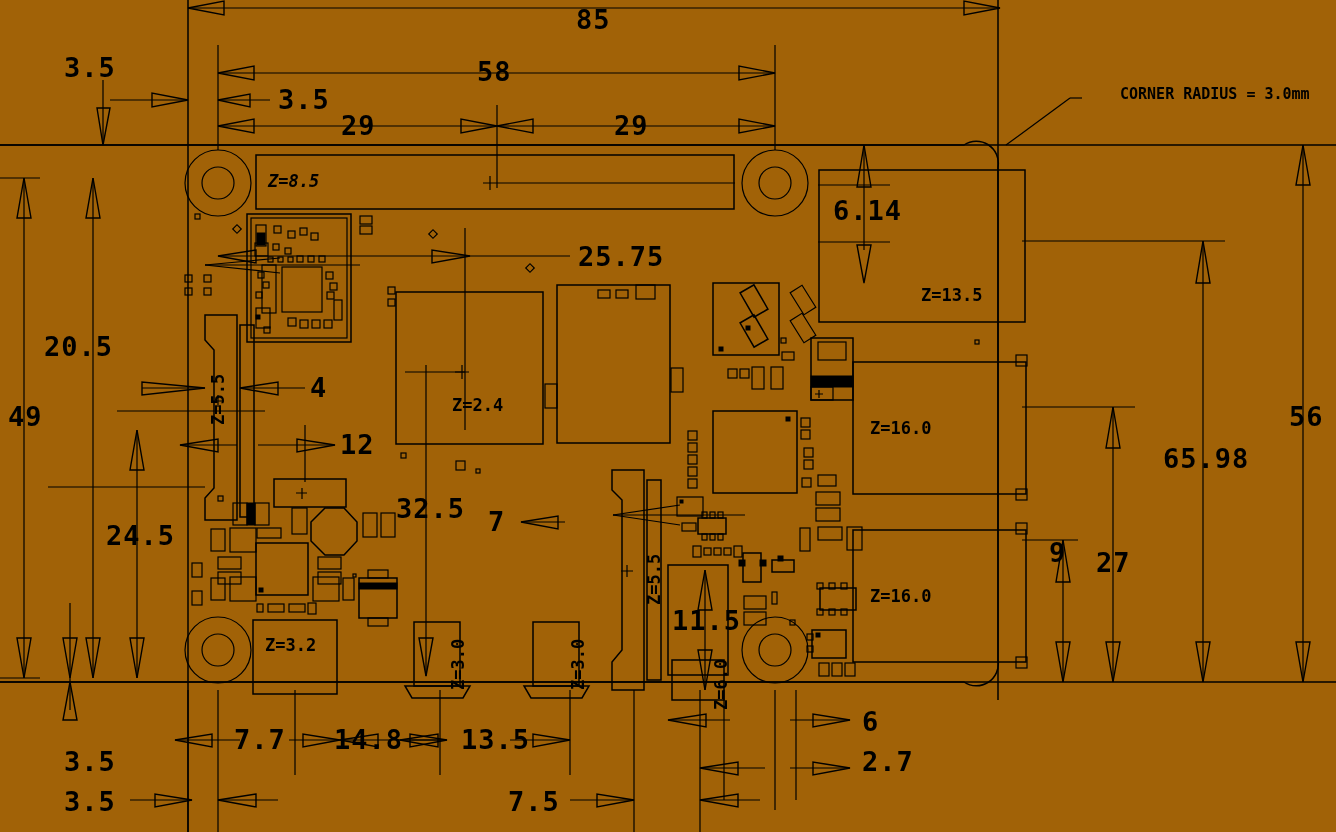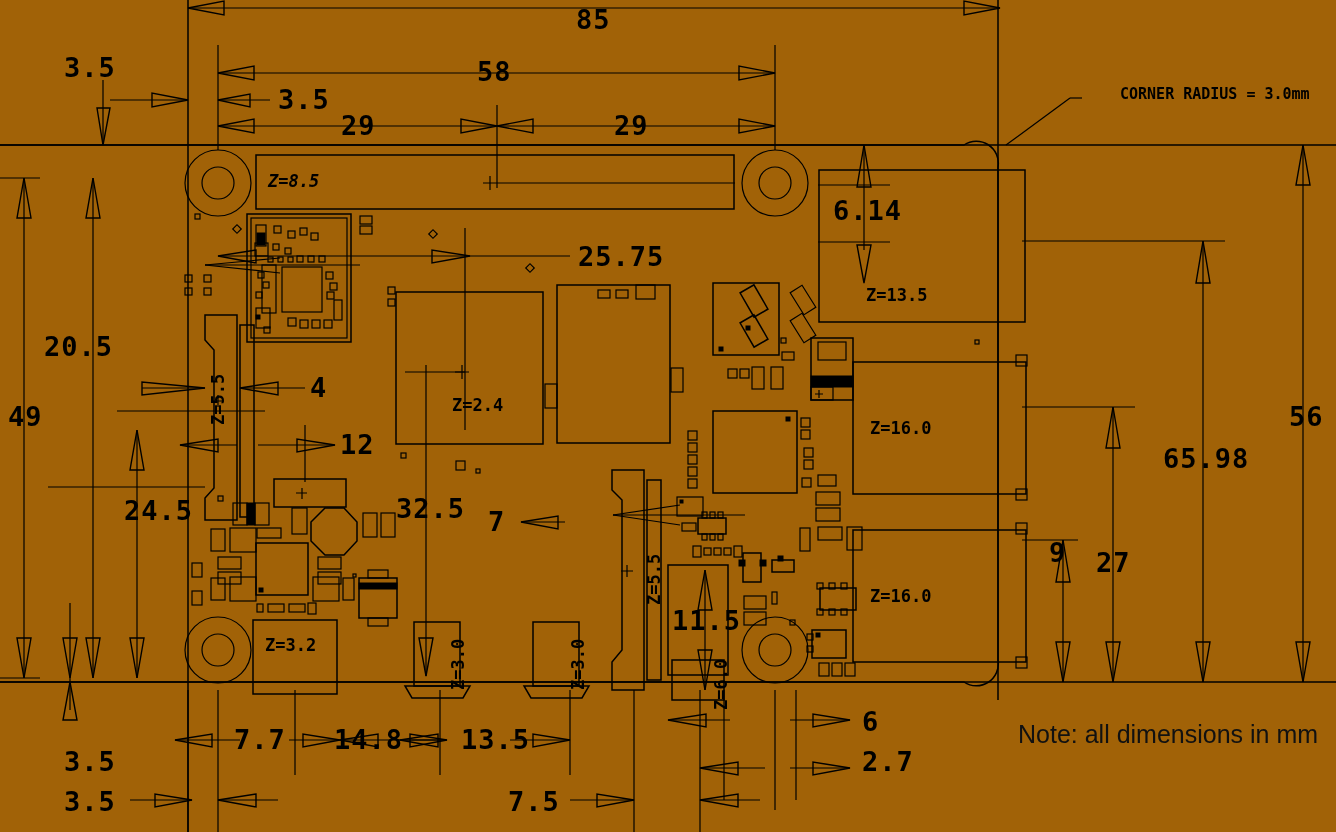--- a/index.html
+++ b/index.html
@@ -470,21 +470,21 @@
   <span class="lbl dim" style="left:477px;top:58px;">58</span>
   <span class="lbl dim" style="left:278px;top:86px;">3.5</span>
   <span class="lbl dim" style="left:341px;top:112px;">29</span>
   <span class="lbl dim" style="left:614px;top:112px;">29</span>
   <span class="lbl dim" style="left:64px;top:54px;">3.5</span>
 
   <span class="lbl crn" style="left:1084px;top:87px;margin-left:36px;">CORNER RADIUS = 3.0mm</span>
 
   <span class="lbl dim" style="left:8px;top:403px;">49</span>
   <span class="lbl dim" style="left:44px;top:333px;">20.5</span>
-  <span class="lbl dim" style="left:106px;top:497px;margin-left:18px;">24.5</span>
+  <span class="lbl dim" style="left:106px;top:522px;">24.5</span>
 
   <span class="lbl dim" style="left:1289px;top:403px;">56</span>
   <span class="lbl dim" style="left:1163px;top:445px;">65.98</span>
   <span class="lbl dim" style="left:1096px;top:549px;">27</span>
   <span class="lbl dim" style="left:1049px;top:539px;">9</span>
 
   <span class="lbl dim" style="left:578px;top:243px;">25.75</span>
   <span class="lbl dim" style="left:833px;top:197px;">6.14</span>
   <span class="lbl dim" style="left:310px;top:374px;">4</span>
   <span class="lbl dim" style="left:340px;top:431px;">12</span>
@@ -495,27 +495,26 @@
   <span class="lbl dim" style="left:64px;top:748px;">3.5</span>
   <span class="lbl dim" style="left:64px;top:788px;">3.5</span>
   <span class="lbl dim" style="left:234px;top:726px;">7.7</span>
   <span class="lbl dim" style="left:334px;top:726px;">14.8</span>
   <span class="lbl dim" style="left:461px;top:726px;">13.5</span>
   <span class="lbl dim" style="left:508px;top:788px;">7.5</span>
   <span class="lbl dim" style="left:862px;top:708px;">6</span>
   <span class="lbl dim" style="left:862px;top:748px;">2.7</span>
 
   <span class="lbl zlbl" style="left:268px;top:173px;font-style:italic;">Z=8.5</span>
-  <span class="lbl zlbl" style="left:866px;top:287px;">Z=13.5</span>
+  <span class="lbl zlbl" style="left:921px;top:287px;">Z=13.5</span>
   <span class="lbl zlbl" style="left:870px;top:420px;">Z=16.0</span>
   <span class="lbl zlbl" style="left:870px;top:588px;">Z=16.0</span>
   <span class="lbl zlbl" style="left:452px;top:397px;">Z=2.4</span>
   <span class="lbl zlbl" style="left:265px;top:637px;text-align:right;">Z=3.2</span>
 
   <span class="lbl zlbl rot" style="left:210px;top:425px;transform:rotate(-90deg);">Z=5.5</span>
   <span class="lbl zlbl rot" style="left:646px;top:605px;transform:rotate(-90deg);">Z=5.5</span>
   <span class="lbl zlbl rot" style="left:450px;top:690px;transform:rotate(-90deg);">Z=3.0</span>
   <span class="lbl zlbl rot" style="left:570px;top:690px;transform:rotate(-90deg);">Z=3.0</span>
   <span class="lbl zlbl rot" style="left:713px;top:710px;transform:rotate(-90deg);">Z=6.0</span>
 
-  <span class="lbl note" style="left:1018px;top:722px;">Note: all dimensions in mm</span>
 
 </div>
 
 </body></html>

